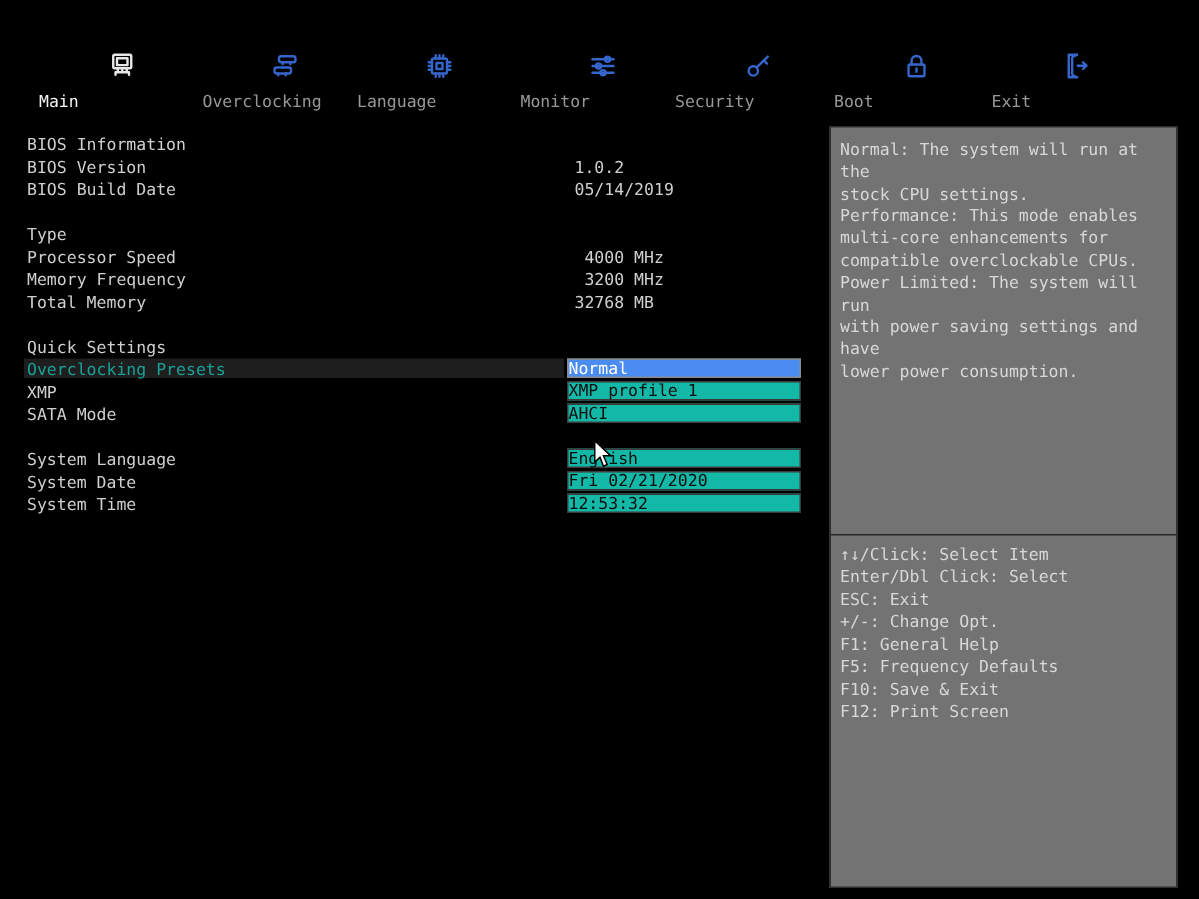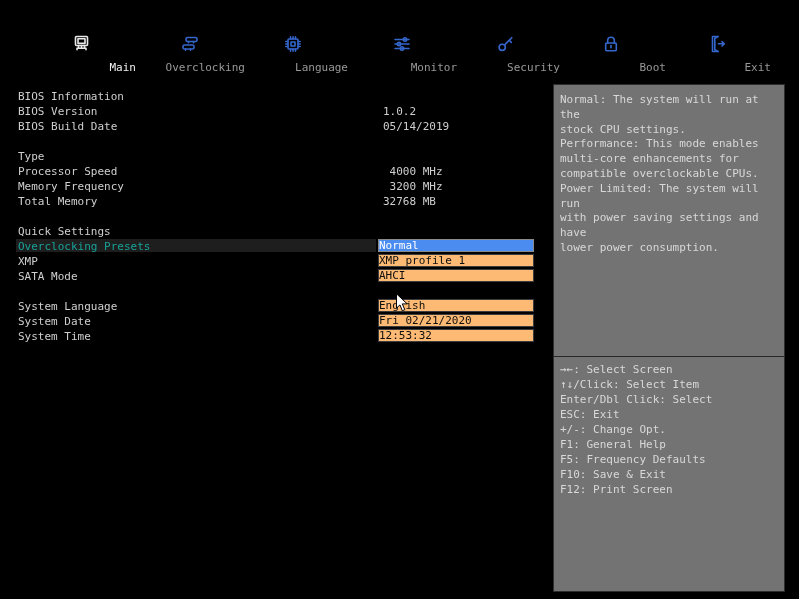--- a/index.html
+++ b/index.html
@@ -2,37 +2,37 @@
 <html><head>
 <meta charset="utf-8">
 <style>
   html,body{margin:0;padding:0;}
   body{
     width:799px;height:599px;background:#000;overflow:hidden;position:relative;
     font-family:"DejaVu Sans Mono","Liberation Mono",monospace;
   }
   
   .nav{position:absolute;left:0;top:0;width:799px;height:84px;}
-  .tab{position:absolute;top:30px;width:110px;text-align:right;cursor:default;}
+  .tab{position:absolute;top:30px;width:110px;text-align:left;cursor:default;}
   .tab .ticon{height:28px;display:flex;align-items:center;justify-content:center;}
   .tab .tlabel{font-size:11px;line-height:13px;color:#989898;margin-top:3px;}
   .tab.active .tlabel{color:#f2f2f2;}
   .tab svg{stroke:#3566cc;fill:none;stroke-width:1.6;stroke-linecap:round;stroke-linejoin:round;}
   .tab.active svg{stroke:#e8e8e8;}
   
   .content{position:absolute;left:0;top:89px;width:553px;}
   .row{position:relative;height:15px;font-size:11px;line-height:15px;color:#cfcfcf;}
   .row .lbl{position:absolute;left:18px;top:0;white-space:pre;}
   .row .val{position:absolute;left:383px;top:0;white-space:pre;}
   .row.spacer{height:15px;}
   .hlbar{position:absolute;left:16px;top:0;width:360px;height:13px;background:#1e1e1e;}
   .row.selected .lbl{color:#17a298;z-index:1;}
   .btn{position:absolute;left:378px;top:0;width:156px;height:13px;line-height:12px;
        font-size:11px;box-sizing:border-box;padding:0;cursor:default;}
-  .btn.gray{background:#fdba74;color:#0e0e0e;border:1px solid #3c3c3c;}
+  .btn.gray{background:#14b8a6;color:#0e0e0e;border:1px solid #3c3c3c;}
   .btn.blue{background:#4a8cf0;color:#ffffff;border:1px solid #8a8a8a;}
   
   .panel{position:absolute;left:553px;top:84px;width:232px;height:508px;background:#737373;
          border:1px solid #2e2e2e;box-sizing:border-box;}
   .panel .desc{height:272px;box-sizing:border-box;padding:8px 2px 0 6px;font-size:11px;
                line-height:14.8px;color:#d8d8d8;white-space:pre-line;border-bottom:1px solid #272727;}
   .panel .keys{padding:5px 2px 0 6px;}
   .key-line{font-size:11px;line-height:15px;color:#d8d8d8;white-space:pre;}
   
   .cursor{position:absolute;left:395px;top:293px;}
@@ -194,21 +194,20 @@
 <div class="panel">
   <div class="desc">Normal: The system will run at the
 stock CPU settings.
 Performance: This mode enables
 multi-core enhancements for
 compatible overclockable CPUs.
 Power Limited: The system will run
 with power saving settings and have
 lower power consumption.</div>
   <div class="keys">
-    <div class="key-line">→←: Select Screen</div>
     <div class="key-line">↑↓/Click: Select Item</div>
     <div class="key-line">Enter/Dbl Click: Select</div>
     <div class="key-line">ESC: Exit</div>
     <div class="key-line">+/-: Change Opt.</div>
     <div class="key-line">F1: General Help</div>
     <div class="key-line">F5: Frequency Defaults</div>
     <div class="key-line">F10: Save &amp; Exit</div>
     <div class="key-line">F12: Print Screen</div>
   </div>
 </div>

